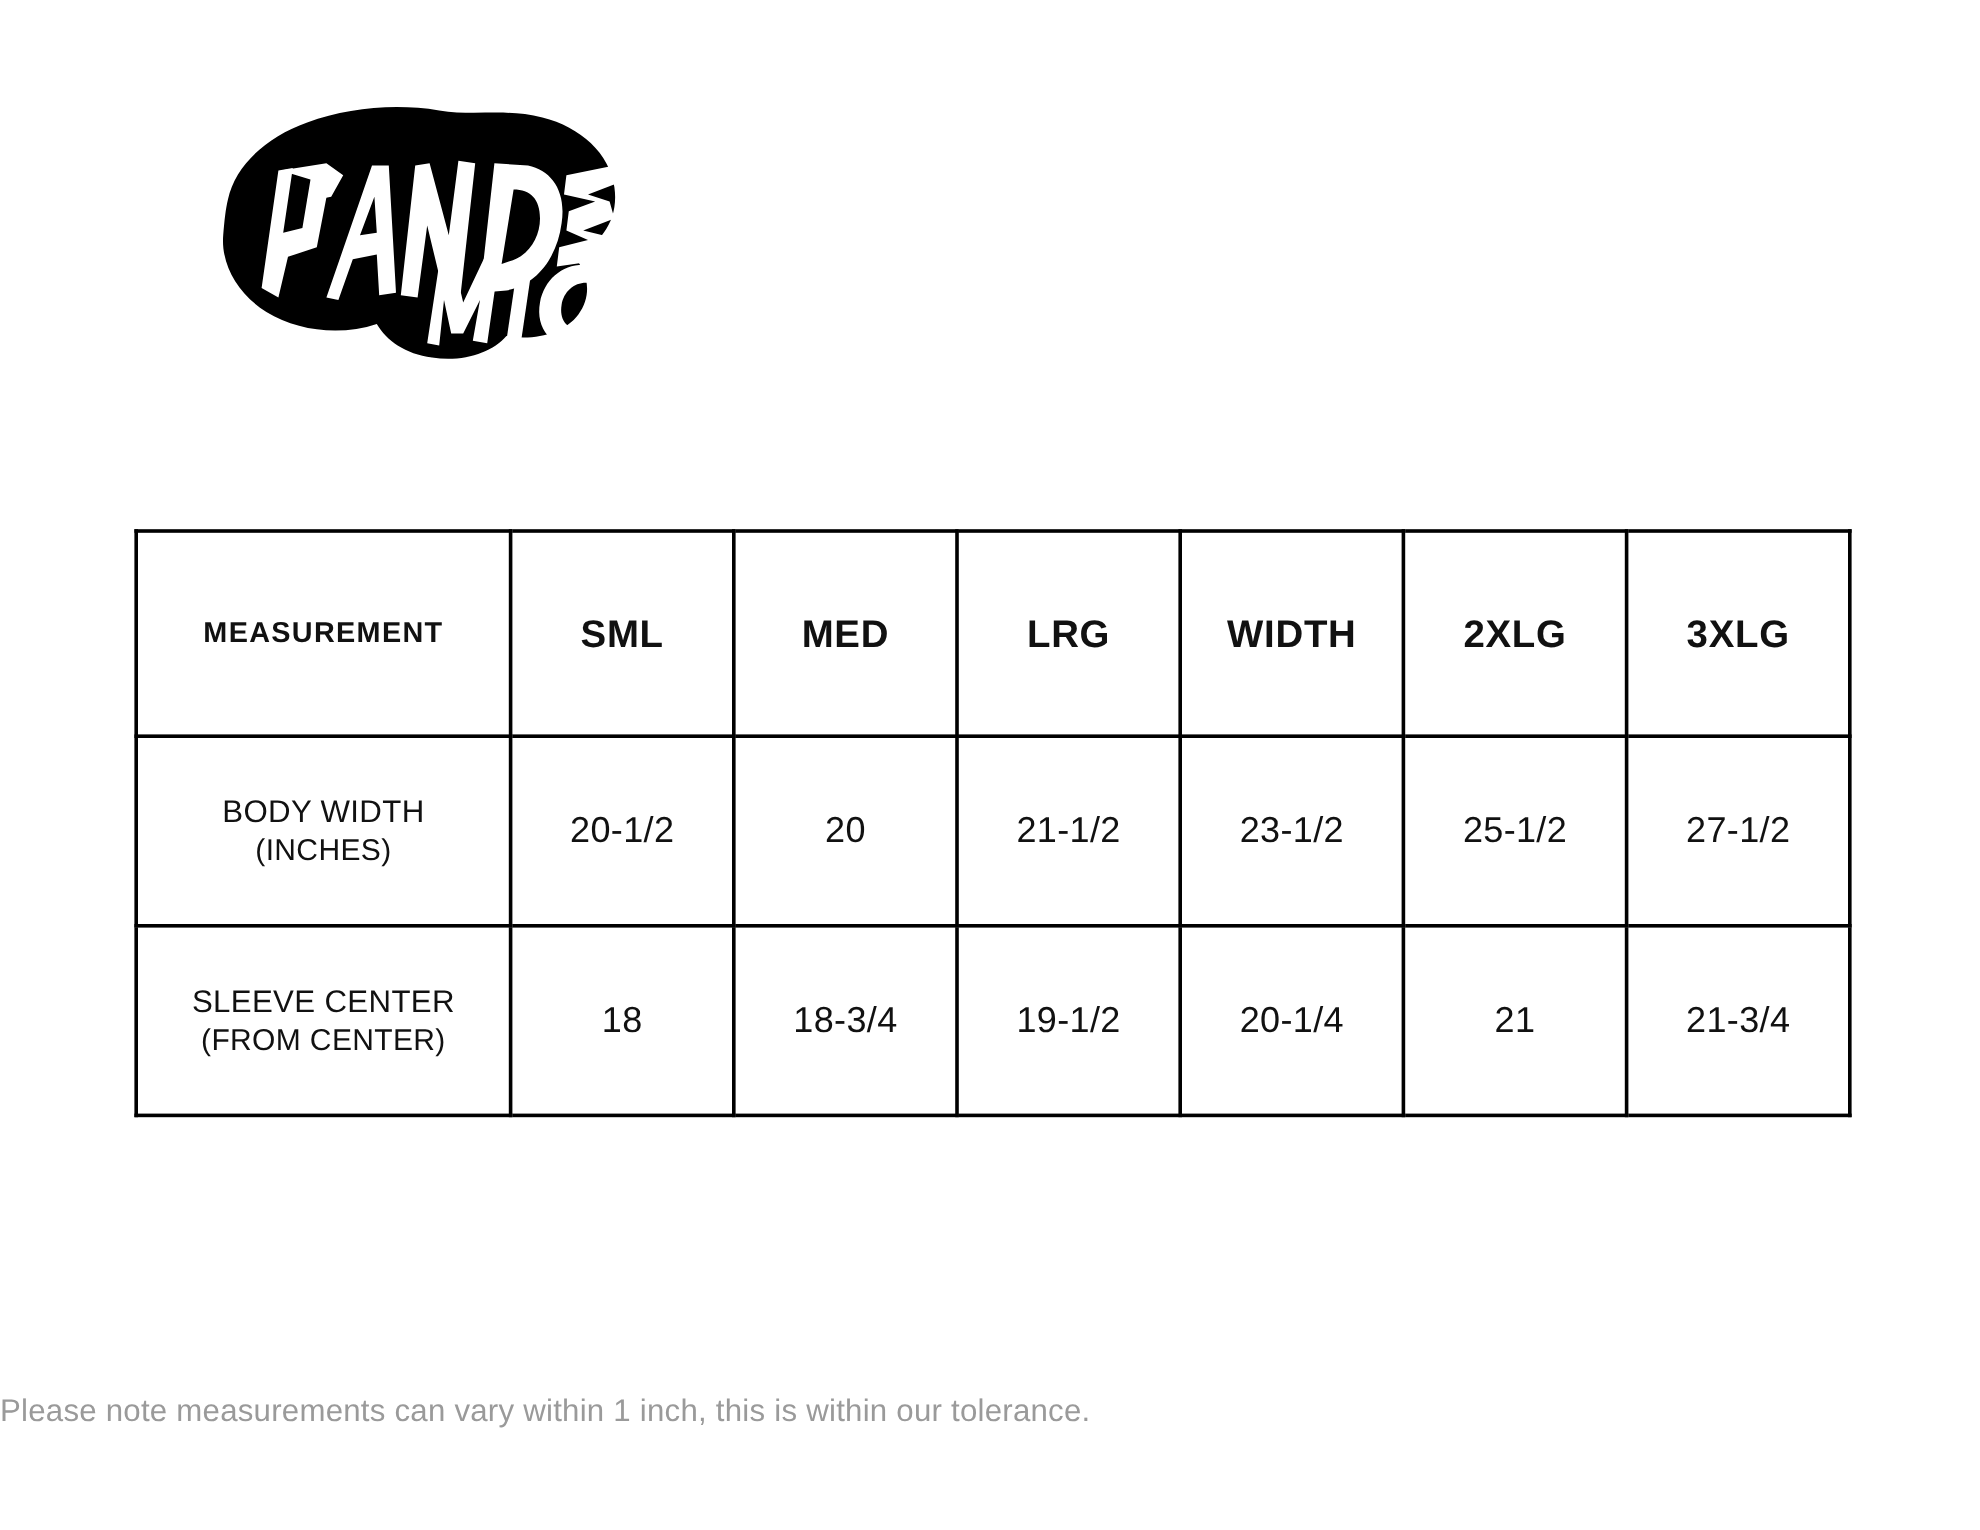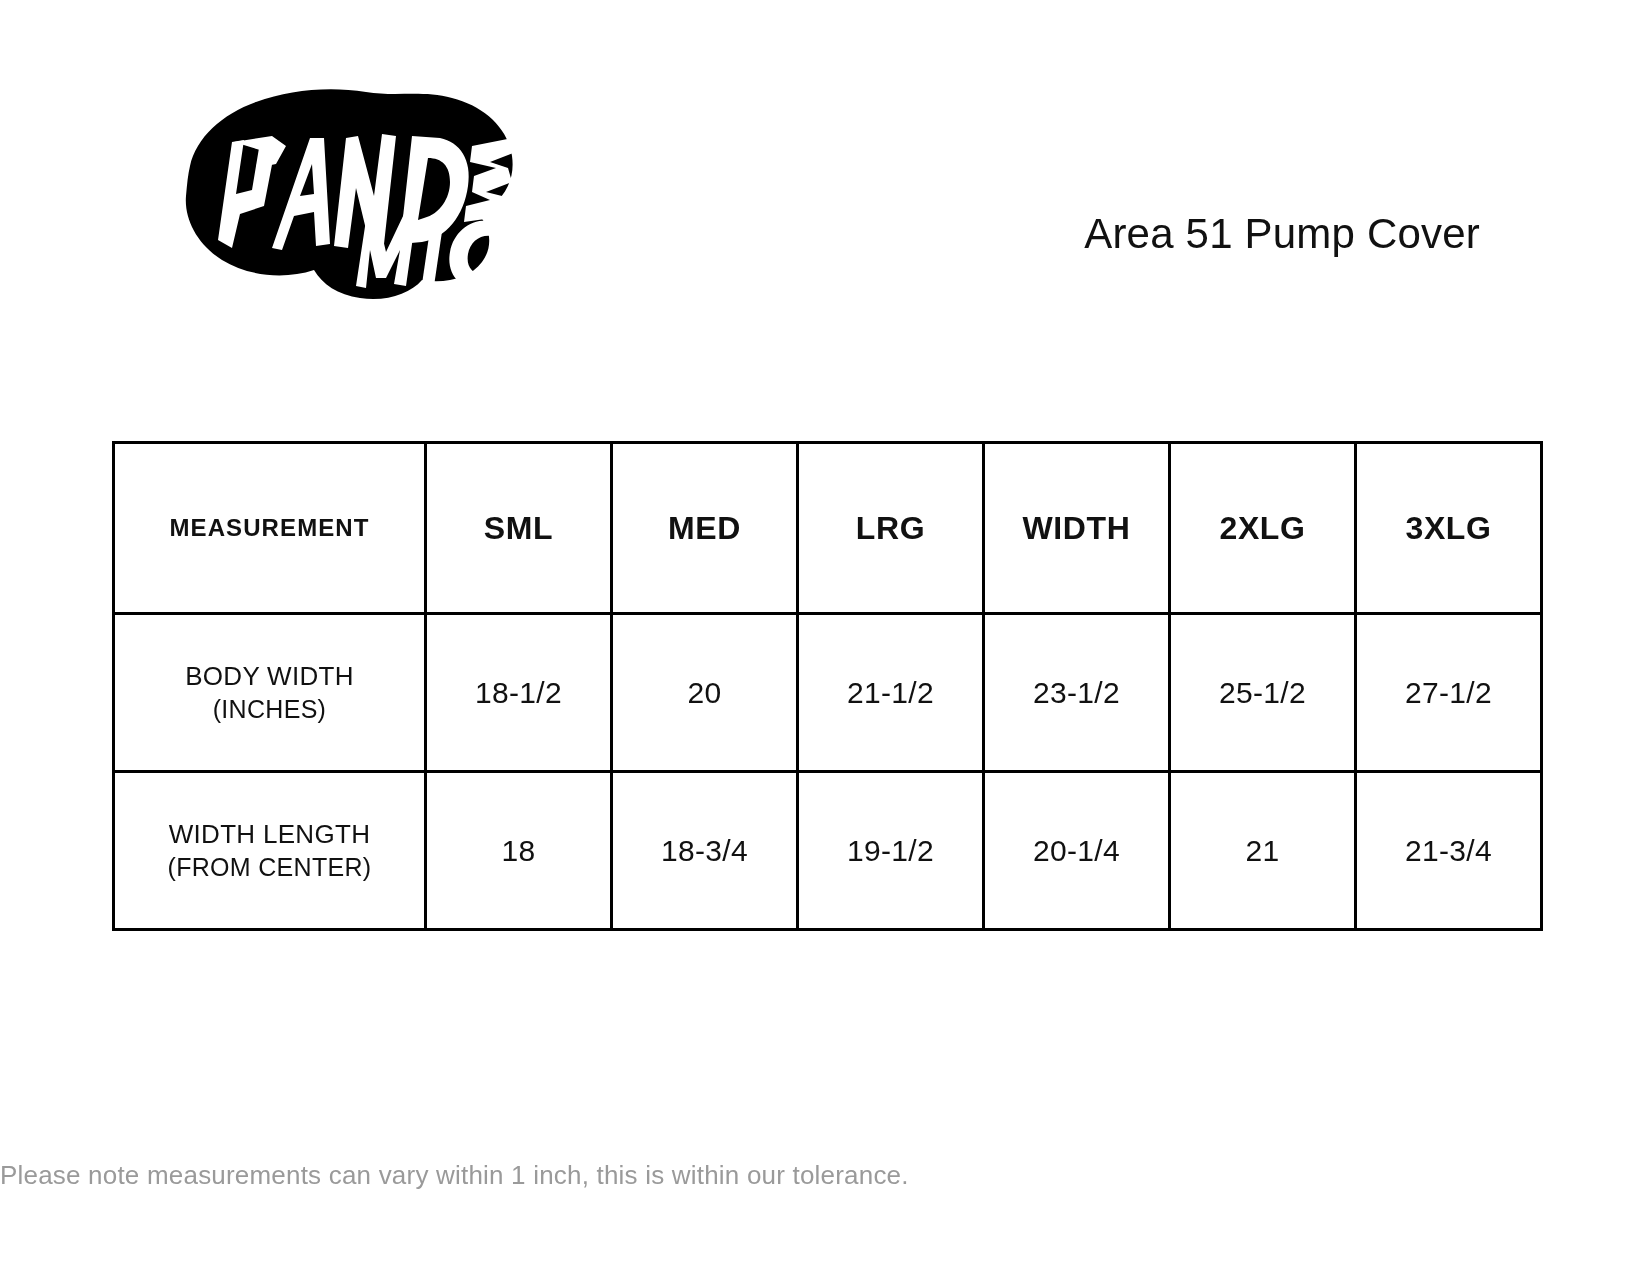--- a/index.html
+++ b/index.html
@@ -164,21 +164,20 @@
           <path d="M196 206 L206 140 L218 138 L226 172 L244 134 L256 136 L246 206 L234 204 L240 170 L226 198 L216 198 L210 170 L206 208 Z"></path>
 
           <path d="M262 204 L272 136 L284 138 L274 206 Z"></path>
 
           <path d="M336 142 C314 136, 294 150, 290 172 C286 194, 300 210, 322 210 C334 210, 344 206, 350 198
                    L342 186 C336 192, 330 194, 322 194 C312 194, 306 186, 308 174 C310 162, 320 154, 332 156 Z"></path>
         </g>
       </svg>
     </div>
 
-    <div class="product-title">Area 51 Pump Cover</div>
   </div>
 
   <div class="table-wrap">
     <table class="size-chart">
       <colgroup>
         <col class="c-measure">
         <col class="c-size">
         <col class="c-size">
         <col class="c-size">
         <col class="c-size">
@@ -195,30 +194,30 @@
           <th class="size-head">2XLG</th>
           <th class="size-head">3XLG</th>
         </tr>
       </thead>
       <tbody>
         <tr>
           <td class="row-label">
             <span>BODY WIDTH</span>
             <span class="sub">(INCHES)</span>
           </td>
-          <td class="value">18-1/2</td>
+          <td class="value">20-1/2</td>
           <td class="value">20</td>
           <td class="value">21-1/2</td>
           <td class="value">23-1/2</td>
           <td class="value">25-1/2</td>
           <td class="value">27-1/2</td>
         </tr>
         <tr>
           <td class="row-label">
-            <span>WIDTH LENGTH</span>
+            <span>SLEEVE CENTER</span>
             <span class="sub">(FROM CENTER)</span>
           </td>
           <td class="value">18</td>
           <td class="value">18-3/4</td>
           <td class="value">19-1/2</td>
           <td class="value">20-1/4</td>
           <td class="value">21</td>
           <td class="value">21-3/4</td>
         </tr>
       </tbody>

